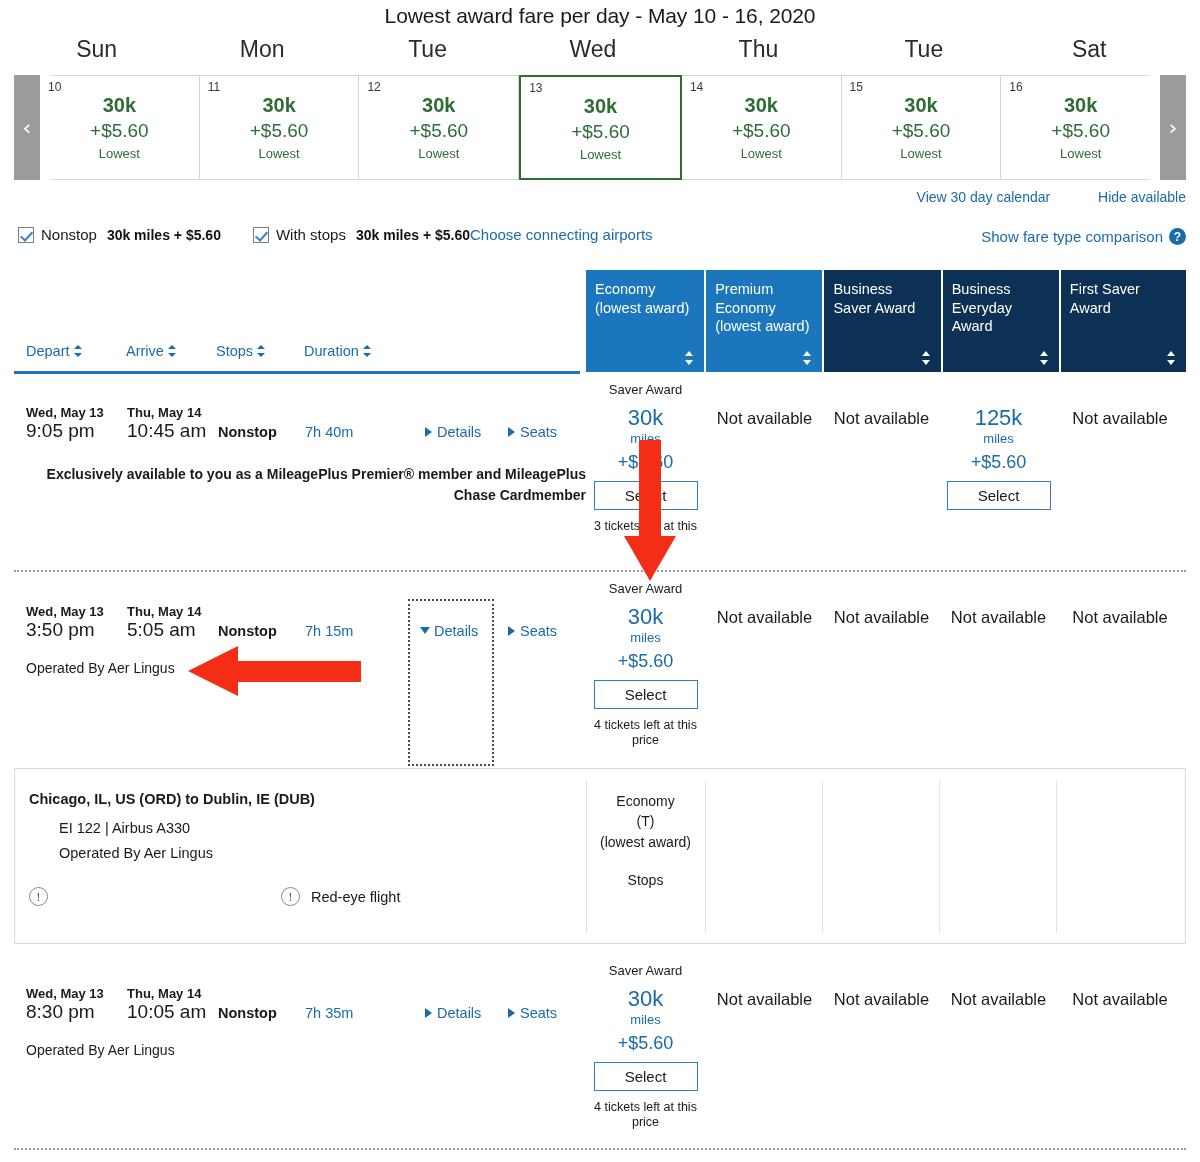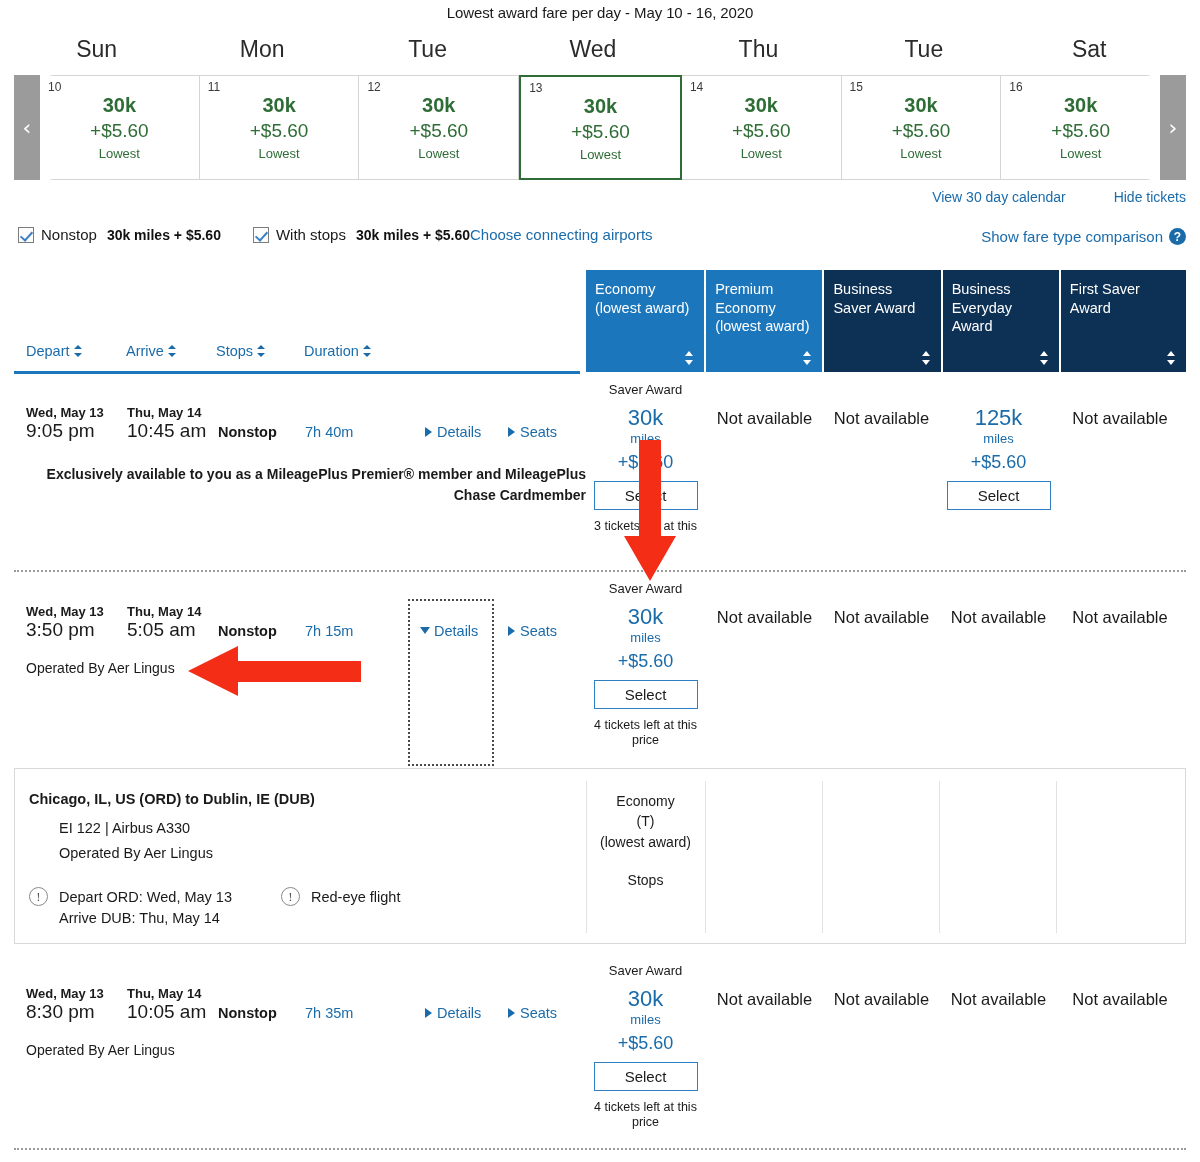--- a/index.html
+++ b/index.html
@@ -16,21 +16,21 @@
     -webkit-font-smoothing: antialiased;
     overflow: hidden;
   }
 
   
   .cal-title {
     position: absolute;
     left: 0; top: 4px;
     width: 1200px;
     text-align: center;
-    font-size: 15px;
+    font-size: 21px;
     color: #1a1a1a;
     letter-spacing: -0.1px;
   }
   .dow-row {
     position: absolute;
     left: 14px; top: 36px;
     width: 1158px;
     display: flex;
   }
   .dow {
@@ -389,21 +389,21 @@
         <div class="cal-fee">+$5.60</div>
         <div class="cal-low">Lowest</div>
       </div>
     </div>
   </div>
   <div class="cal-nav">›</div>
 </div>
 
 <div class="cal-links">
   <a>View 30 day calendar</a>
-  <a>Hide tickets</a>
+  <a>Hide available</a>
 </div>
 
 <div class="filters">
   <span class="cbox"></span>
   <span class="f-label">Nonstop</span>
   <span class="f-val">30k miles + $5.60</span>
   <span class="cbox" style="margin-left:32px;"></span>
   <span class="f-label">With stops</span>
   <span class="f-val">30k miles + $5.60</span>
   <a class="f-link">Choose connecting airports</a>
@@ -503,24 +503,20 @@
   <span class="na" style="left:940px; top:608px; width:117px;">Not available</span>
   <span class="na" style="left:1057px; top:608px; width:126px;">Not available</span>
 </div>
 
 <div class="detail-panel">
   <div class="dp-title">Chicago, IL, US (ORD) to Dublin, IE (DUB)</div>
   <div class="dp-line" style="top:51px;">EI 122 | Airbus A330</div>
   <div class="dp-line" style="top:76px;">Operated By Aer Lingus</div>
 
   <div class="warn-ic" style="left:14px; top:118px;">!</div>
-  <div class="dp-note" style="left:44px; top:118px;">
-    <span>Depart ORD: Wed, May 13</span><br>
-    <span>Arrive DUB: Thu, May 14</span>
-  </div>
   <div class="warn-ic" style="left:266px; top:118px;">!</div>
   <div class="dp-note" style="left:296px; top:118px;">Red-eye flight</div>
 
   <div class="dp-vsep" style="left:571px;"></div>
   <div class="dp-vsep" style="left:690px;"></div>
   <div class="dp-vsep" style="left:807px;"></div>
   <div class="dp-vsep" style="left:924px;"></div>
   <div class="dp-vsep" style="left:1041px;"></div>
 
   <div class="dp-cell" style="left:571px; top:22px; width:119px;">

